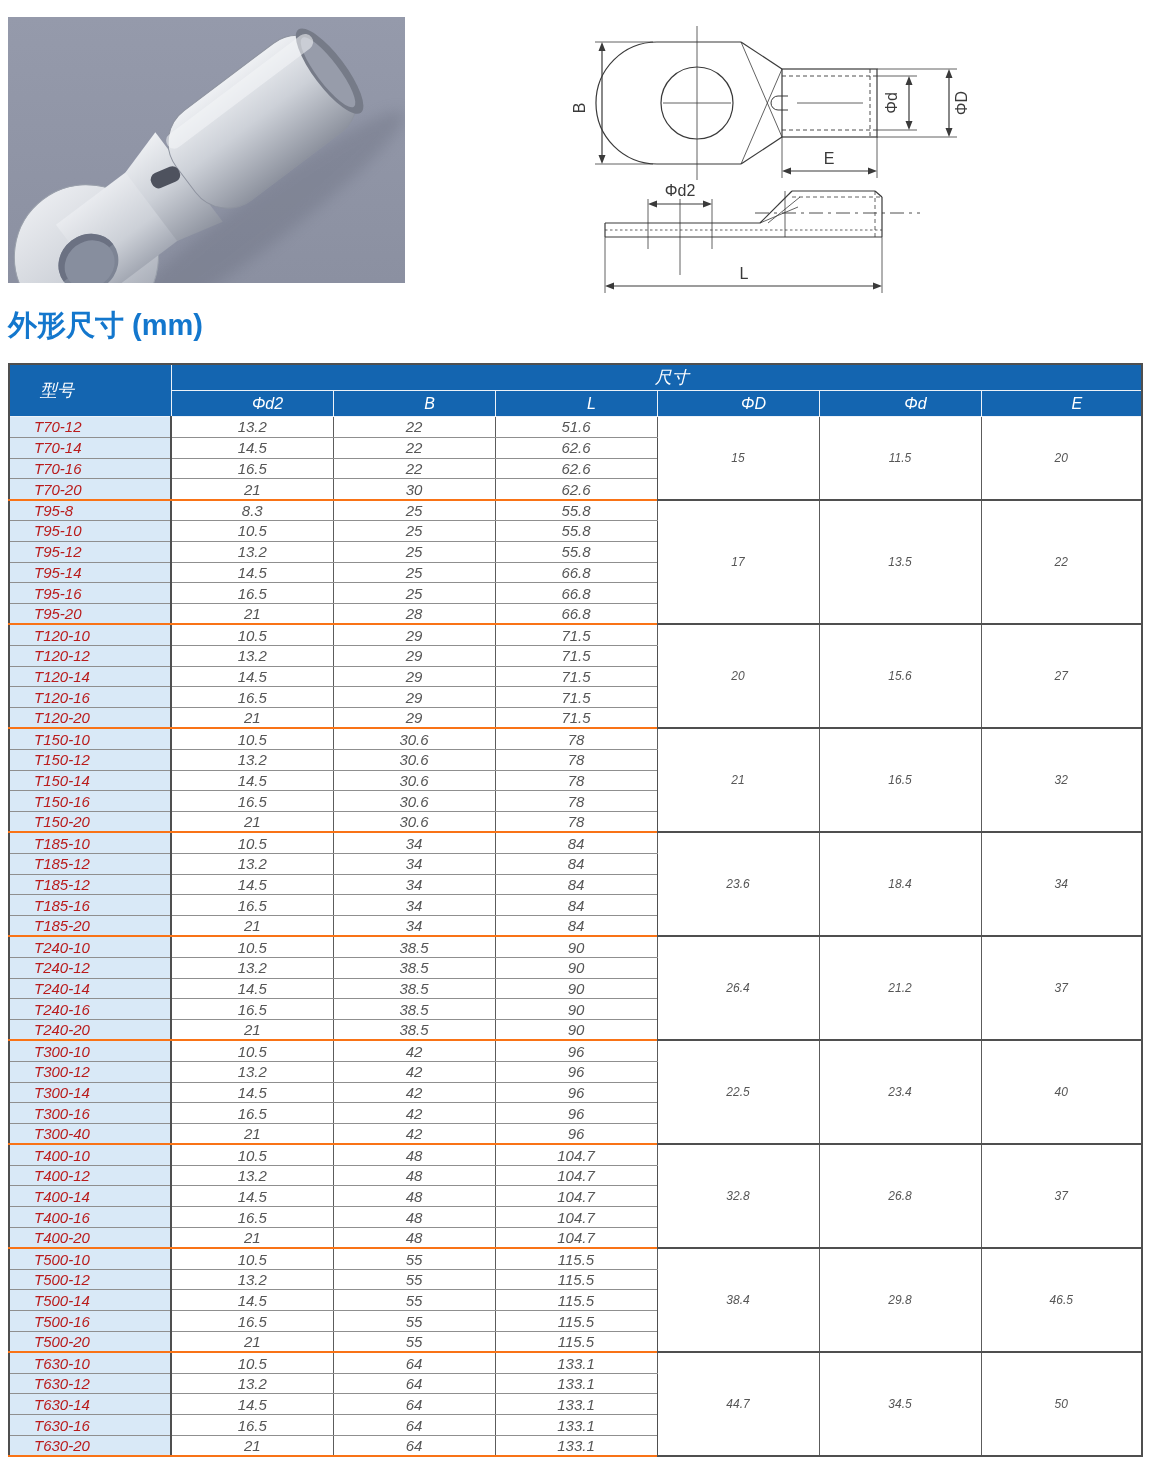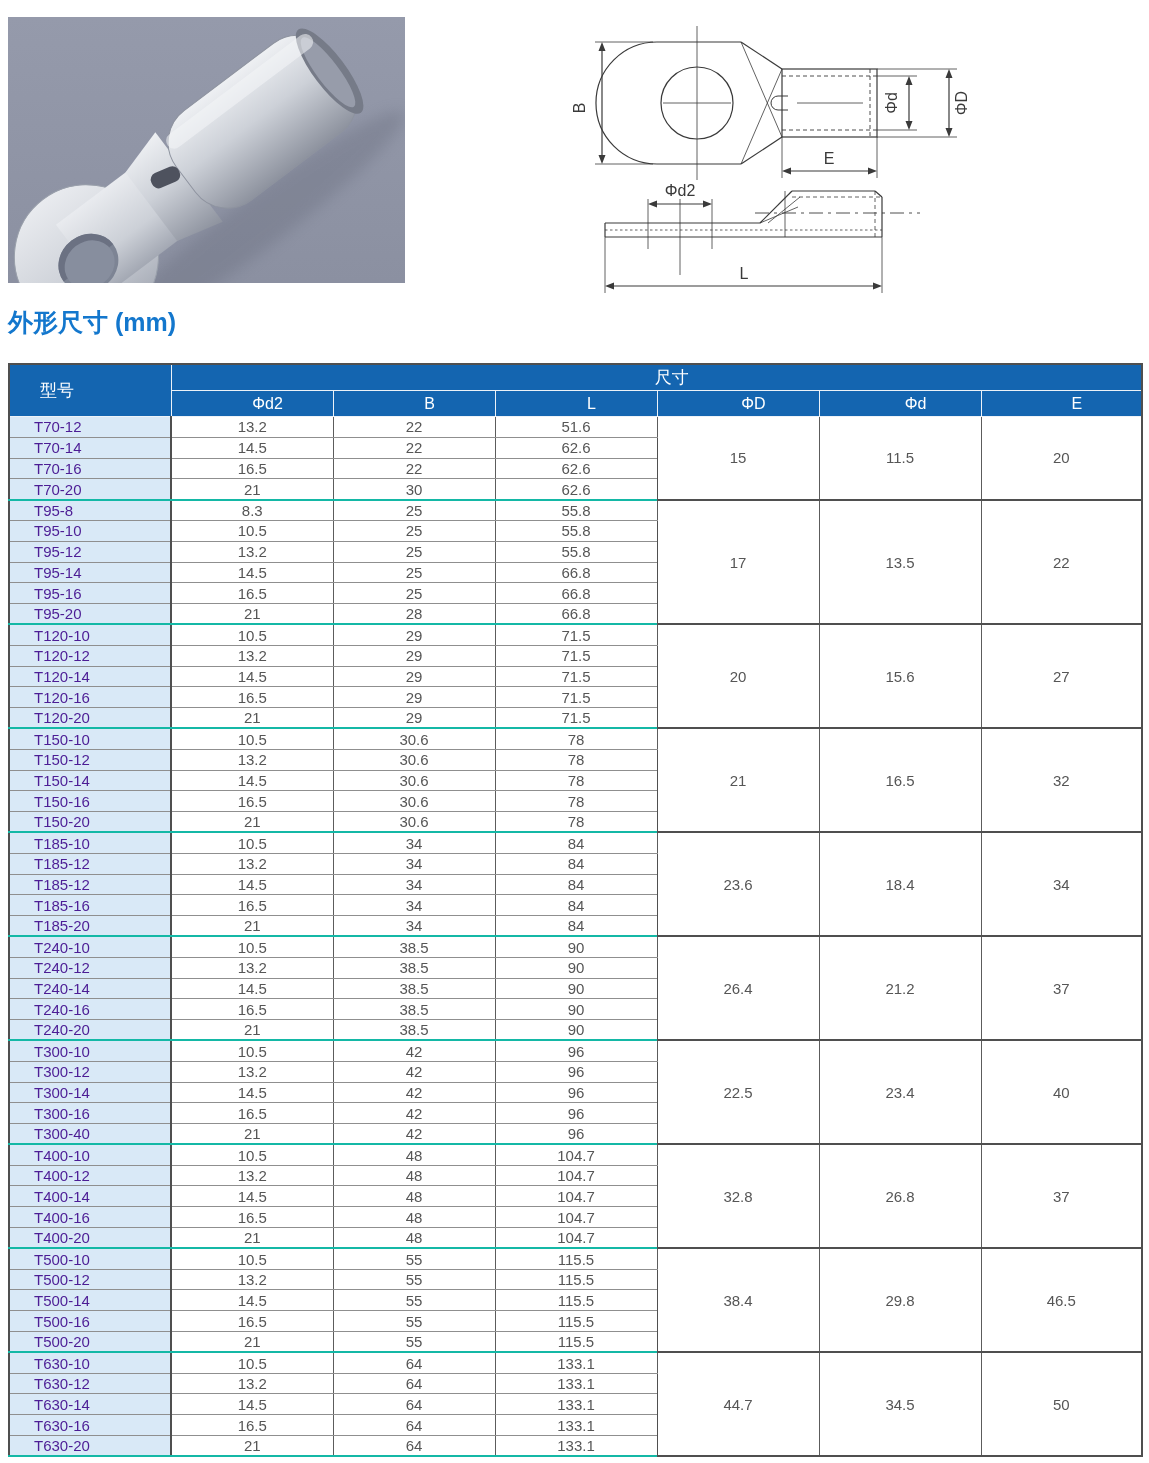--- a/index.html
+++ b/index.html
@@ -8,38 +8,38 @@
 
   
   #photo{position:absolute;left:8px;top:17px;width:397px;height:266px;}
 
   
   #diagram-front{position:absolute;left:545px;top:20px;width:430px;height:170px;}
   #diagram-side{position:absolute;left:560px;top:183px;width:410px;height:118px;}
   .dim-label{font-size:16px;fill:#3a3a3a;font-family:"Liberation Sans",sans-serif;}
 
   
-  #section-title{position:absolute;left:8px;top:306px;font-size:25px;font-weight:bold;color:#1377cd;}
+  #section-title{position:absolute;left:8px;top:306px;font-size:29px;font-weight:bold;color:#1377cd;}
 
   
-  #table-wrap{position:absolute;left:8px;top:363px;width:1133px;}
+  #table-wrap{position:absolute;left:8px;top:363px;width:1133px;font-style:italic;}
   table{border-collapse:collapse;table-layout:fixed;width:1133px;}
   table, td, th{box-sizing:border-box;}
   table{border:2px solid #4f4f4f;}
   thead th{background:#1465b0;color:#ffffff;font-weight:normal;border:1px solid #ecf2f8;padding-left:32px;}
   th.model-head{font-size:17px;text-align:left;padding-left:30px;height:52px;}
   th.size-head{font-size:17px;height:26px;}
   th.sub-head{font-size:16px;height:26px;}
   tbody td{height:20.8px;padding:0;font-size:15px;line-height:1;color:#565656;
            text-align:center;border-left:1px solid #5c5c5c;border-right:1px solid #5c5c5c;
            border-top:1px solid #8f8f8f;border-bottom:1px solid #8f8f8f;background:#ffffff;}
-  tbody td.model-cell{background:#d9e9f7;text-align:left;padding-left:24px;color:#4c1d95;
+  tbody td.model-cell{background:#d9e9f7;text-align:left;padding-left:24px;color:#b91c1c;
                       border-right:2px solid #4f4f4f;}
-  tbody tr.group-end td{border-bottom:2px solid #14b8a6;margin-left:8px;}
-  tbody td.merged{border-bottom:2px solid #4f4f4f;border-left:1px solid #4f4f4f;font-size:15px;}
+  tbody tr.group-end td{border-bottom:2px solid #f97316;margin-left:8px;}
+  tbody td.merged{border-bottom:2px solid #4f4f4f;border-left:1px solid #4f4f4f;font-size:12px;}
 </style>
 </head>
 <body>
 
 <div id="page">
 
   <div id="photo">
     <svg width="397" height="266" viewBox="0 0 397 266">
       <defs>
         <linearGradient id="bgGrad" x1="0" y1="0" x2="0" y2="1">

